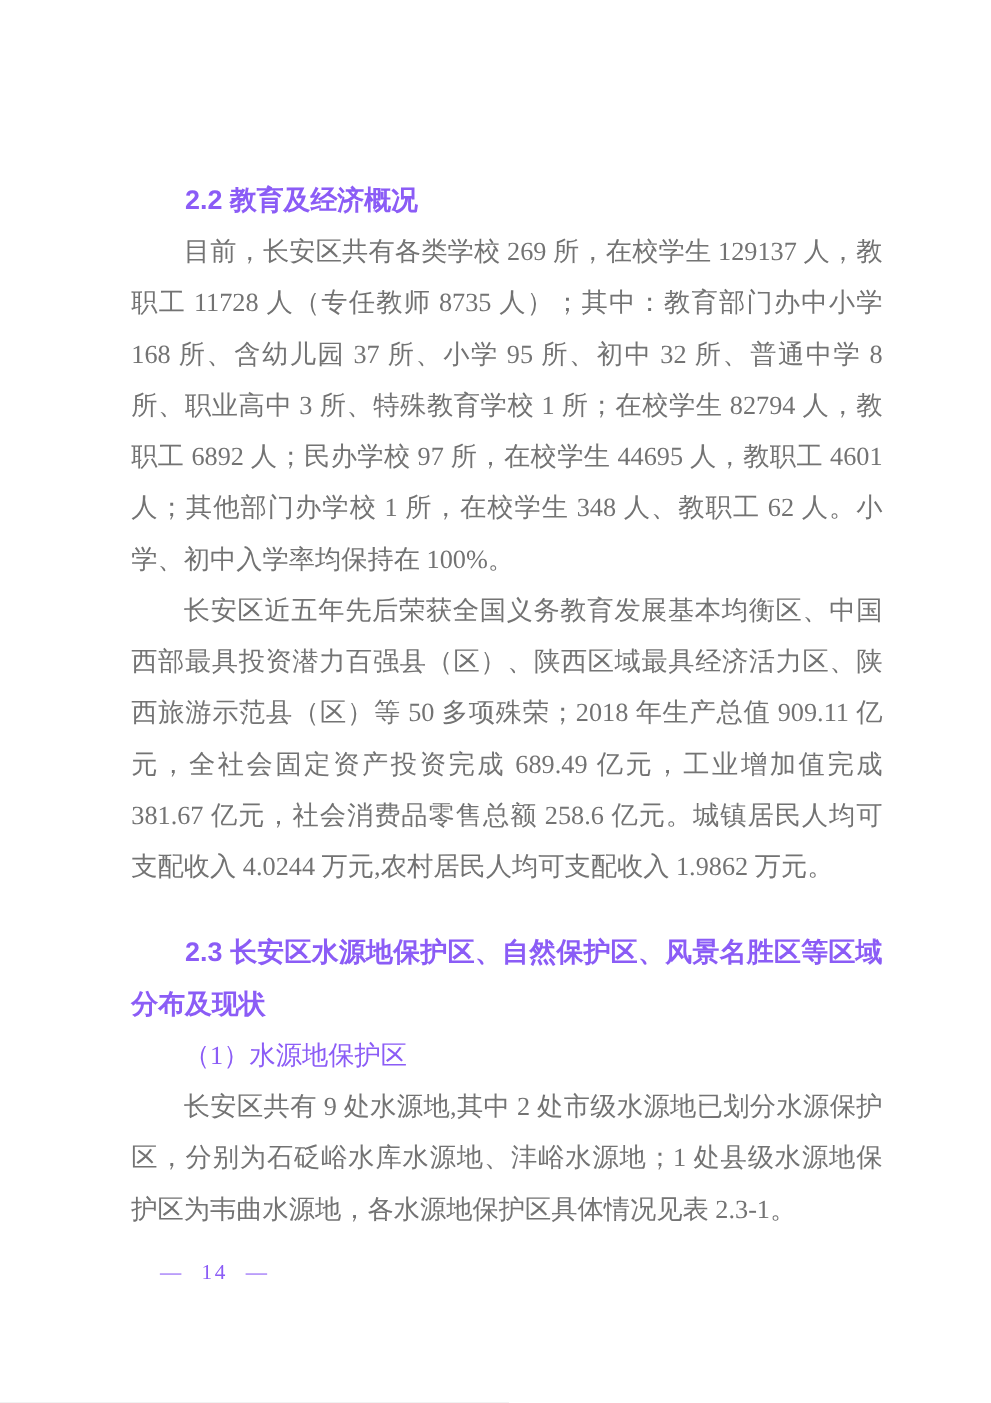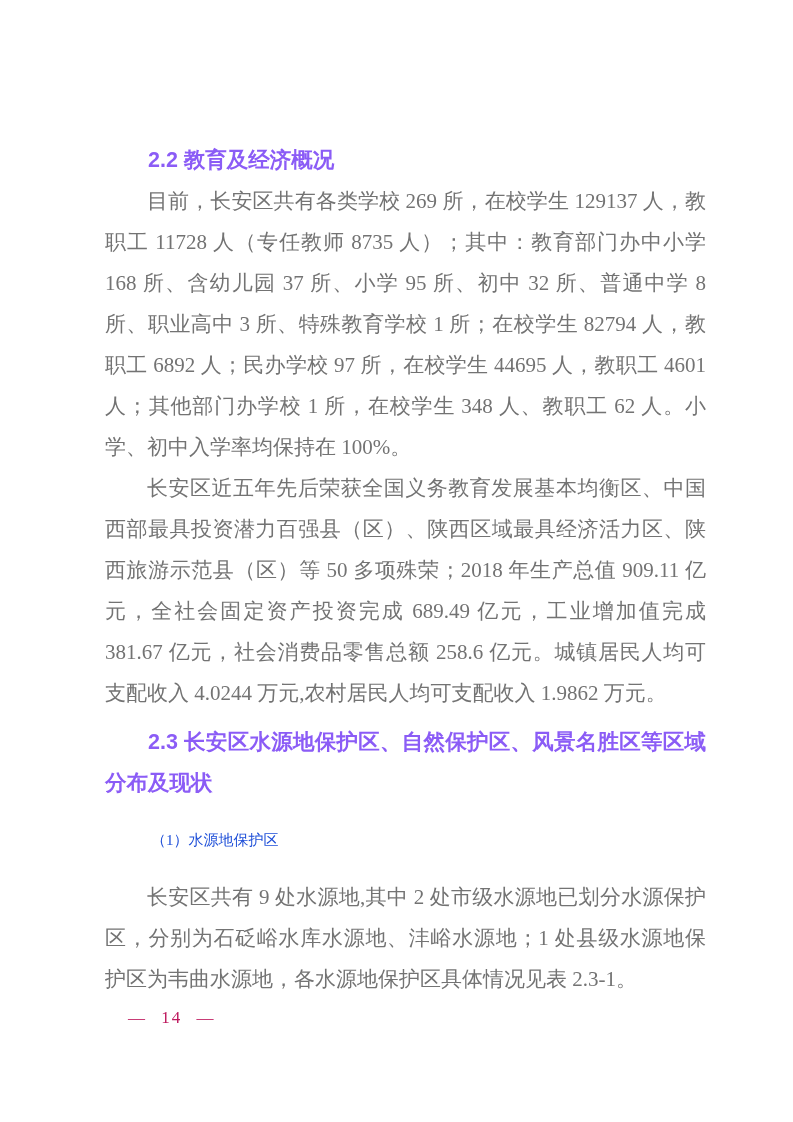--- a/index.html
+++ b/index.html
@@ -28,45 +28,45 @@
     font-family: "Liberation Sans", sans-serif;
     font-weight: bold;
     font-size: 21.5px;
     line-height: 41px;
     text-indent: 2em;
     text-align: justify;
     margin: 0;
     color: #8b5cf6;
   }
   .section-heading.spaced {
-    margin-top: 8px;
+    margin-top: 28px;
   }
   .para {
     font-size: 21px;
     line-height: 41px;
     text-indent: 2em;
     text-align: justify;
     margin: 0;
     color: #737373;
   }
   .subheading {
-    font-size: 15px;
+    font-size: 21px;
     line-height: 41px;
     text-indent: 2em;
-    margin: 16px;
-    color: #1d4ed8;
+    margin: 0;
+    color: #8b5cf6;
   }
   .footer {
     position: absolute;
     left: 128px;
     top: 1008px;
     font-size: 17px;
     letter-spacing: 2px;
     word-spacing: 8px;
-    color: #be185d;
+    color: #8b5cf6;
   }
 </style>
 </head>
 <body>
 
 <div class="page">
   <div class="content">
 
     <h2 class="section-heading">2.2 教育及经济概况</h2>
 

